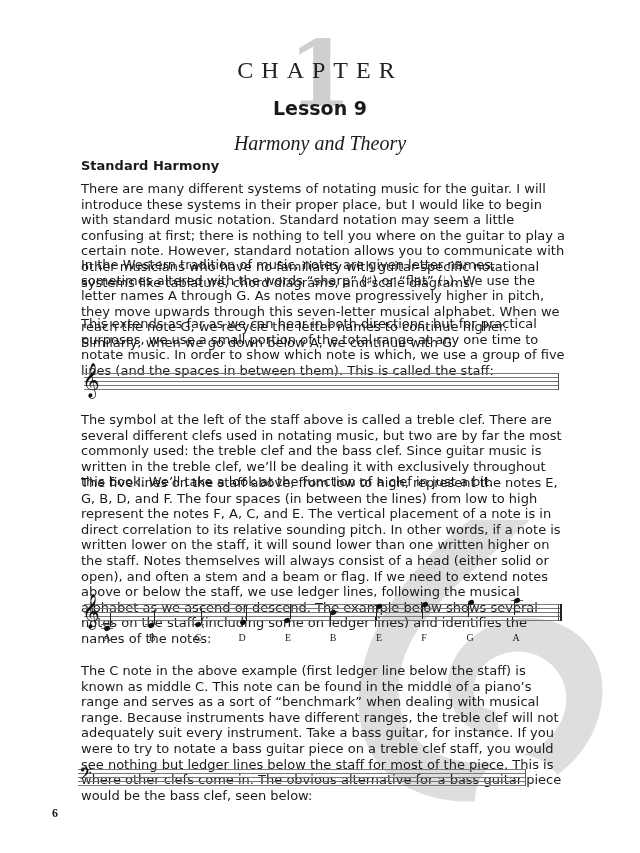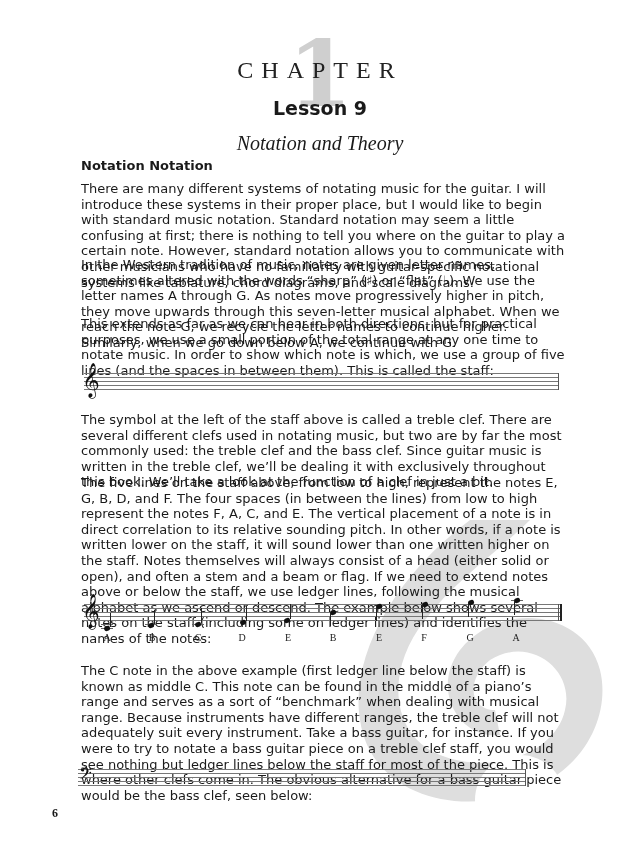--- a/index.html
+++ b/index.html
@@ -26,23 +26,23 @@
 <body>
 
 <svg class="watermark" viewBox="0 0 280 300">
   <path d="M140 0 C 60 60, 20 140, 30 200 C 40 270, 120 300, 200 270 C 260 245, 280 190, 270 150 C 255 90, 170 80, 130 130 C 100 170, 130 220, 170 215 L 165 190 C 140 190, 135 160, 160 140 C 200 115, 245 150, 235 190 C 225 235, 160 255, 110 235 C 60 215, 55 150, 95 100 C 125 60, 170 30, 200 0 Z" fill="#dedede"></path>
   <circle cx="190" cy="280" r="45" fill="#fff"></circle>
 </svg>
 
 <div class="chapter-num">1</div>
 <div class="chapter">CHAPTER</div>
 <div class="lesson">Lesson 9</div>
-<div class="subtitle">Notation and Theory</div>
+<div class="subtitle">Harmony and Theory</div>
 
-<div class="h2">Notation Notation</div>
+<div class="h2">Standard Harmony</div>
 
 <div class="para" style="top:181px;">There are many different systems of notating music for the guitar. I will introduce these systems in their proper place, but I would like to begin with standard music notation. Standard notation may seem a little confusing at first; there is nothing to tell you where on the guitar to play a certain note. However, standard notation allows you to communicate with other musicians who have no familiarity with guitar-specific notational systems like tablature, chord diagrams, and scale diagrams.</div>
 <div class="para" style="top:257px;">In the Western tradition of music, notes are given letter names, sometimes altered with the words “sharp” (♯) or “flat” (♭). We use the letter names A through G. As notes move progressively higher in pitch, they move upwards through this seven-letter musical alphabet. When we reach the note G, we recycle the letter names to continue higher. Similarly, when we go down below A, we continue with G.</div>
 <div class="para" style="top:316px;">This extends as far as we can hear in both directions, but for practical purposes, we use a small portion of the total range at any one time to notate music. In order to show which note is which, we use a group of five lines (and the spaces in between them). This is called the staff:</div>
 
 <div class="staff" style="top:373px; height:18px;">
   <div class="line" style="top:0px;"></div>
   <div class="line" style="top:4px;"></div>
   <div class="line" style="top:8px;"></div>
   <div class="line" style="top:12px;"></div>

